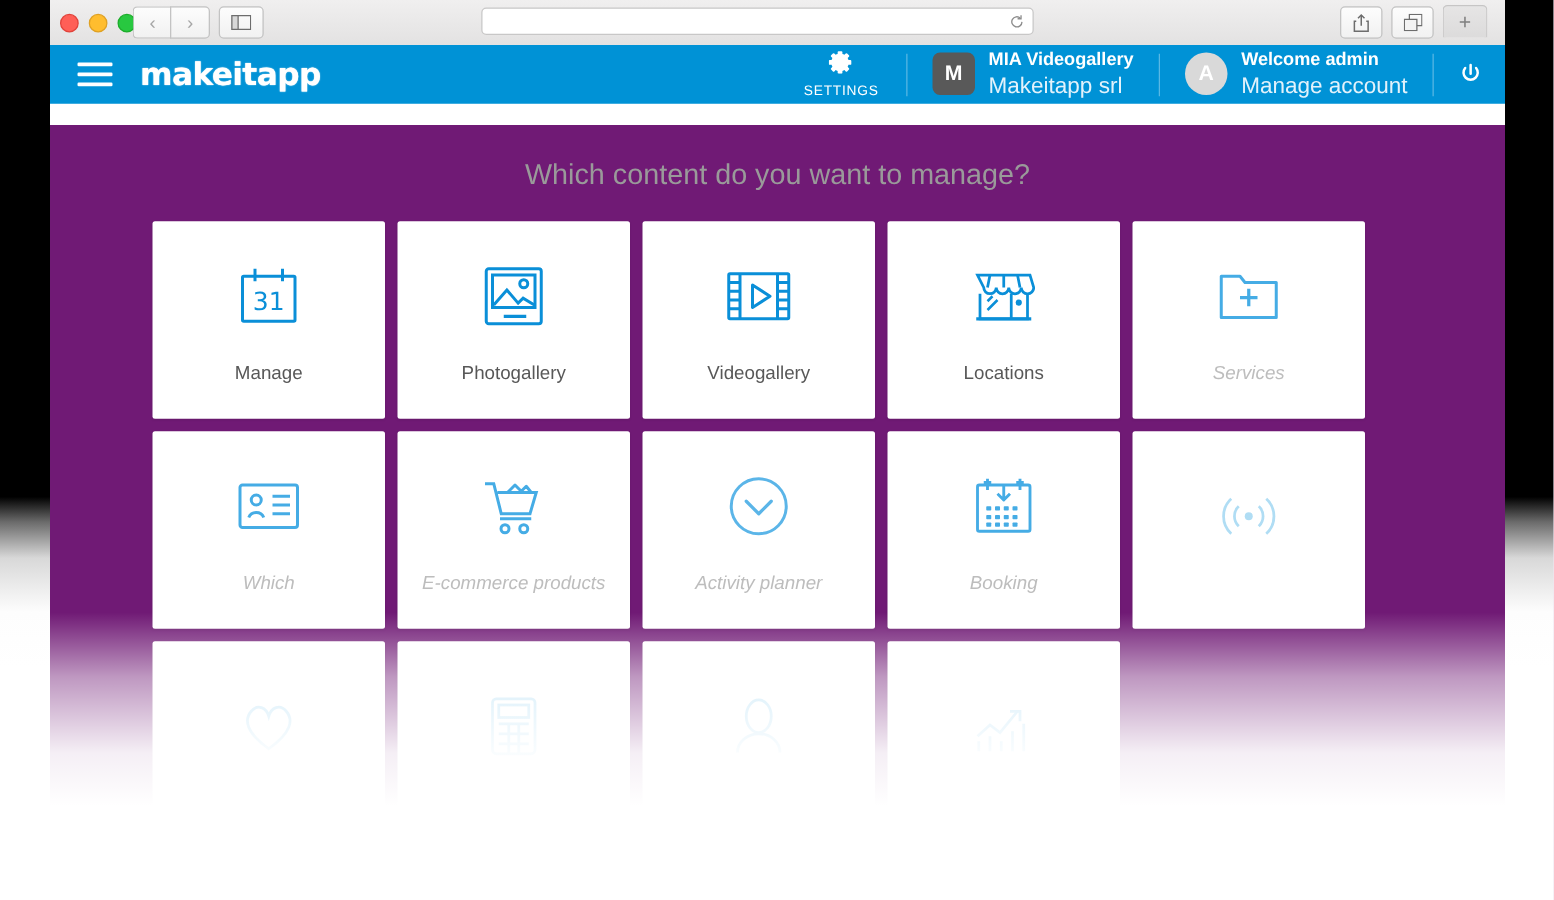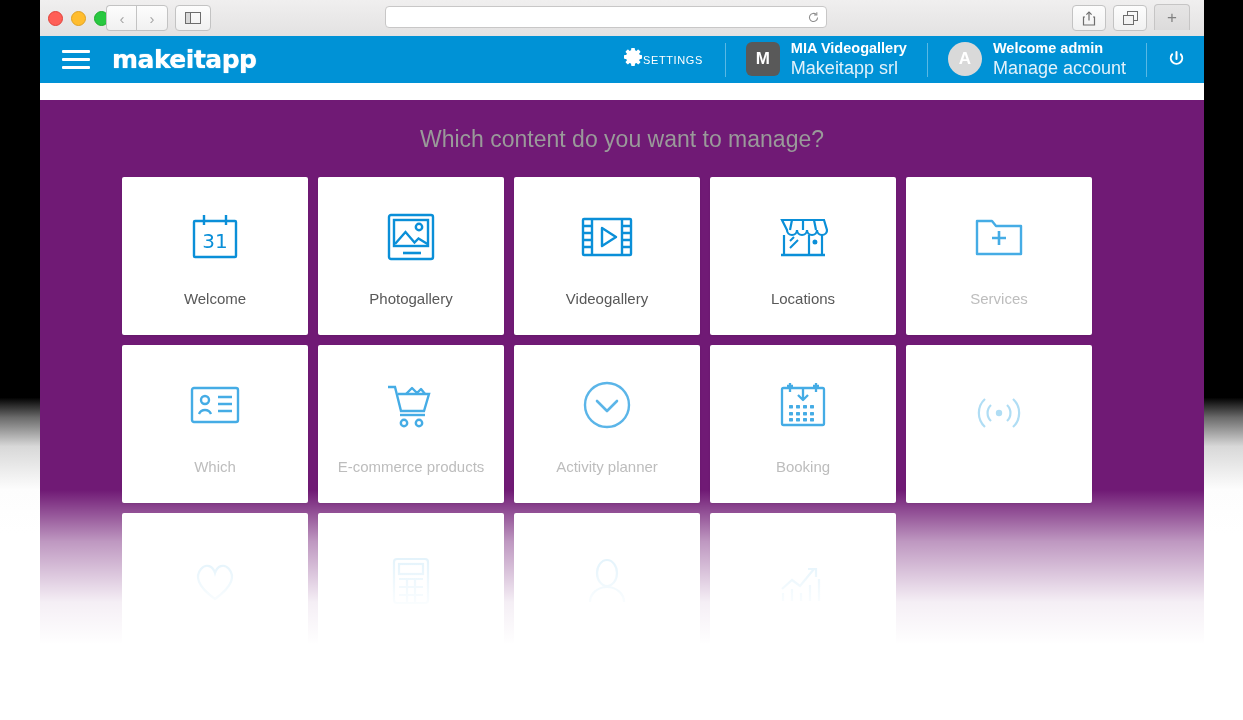--- a/index.html
+++ b/index.html
@@ -52,21 +52,21 @@
   
   .app-header{position:absolute;left:0;top:36px;width:1164px;height:47px;background:#0092d6;
     display:flex;align-items:center;}
   .hamburger{margin-left:22px;width:28px;display:flex;flex-direction:column;gap:5px;cursor:pointer;}
   .hamburger span{display:block;height:3px;background:#fff;border-radius:1px;}
   .logo{margin-left:22px;font-size:25px;font-weight:bold;color:#fff;letter-spacing:-0.5px;
     font-family:"DejaVu Sans", sans-serif;
     text-shadow:0 0 1px #fff;}
   .header-right{margin-left:auto;display:flex;align-items:center;height:60px;}
   .hdr-sep{width:1px;height:34px;background:rgba(255,255,255,0.35);}
-  .settings-blk{display:flex;align-items:center;justify-content:center;
+  .settings-blk{display:flex;flex-direction:column;align-items:center;justify-content:center;
     padding:0 22px;cursor:pointer;}
   .settings-blk .gear{color:#fff;margin-bottom:3px;}
   .settings-blk .lbl{font-size:11px;color:#fff;letter-spacing:0.6px;}
   .acct-blk{display:flex;align-items:center;padding:0 20px;cursor:pointer;}
   .avatar-sq{width:34px;height:34px;border-radius:6px;background:#595959;color:#fff;
     display:flex;align-items:center;justify-content:center;font-size:17px;font-weight:bold;}
   .avatar-rd{width:34px;height:34px;border-radius:50%;background:#d9d9d9;color:#ffffff;
     display:flex;align-items:center;justify-content:center;font-size:17px;font-weight:bold;}
   .acct-txt{margin-left:11px;line-height:1.2;}
   .acct-txt .t1{font-size:14.5px;font-weight:bold;color:#ffffff;display:block;}
@@ -75,21 +75,21 @@
 
   
   .content{position:absolute;left:0;top:80px;width:1164px;height:624px;background:#701a75;overflow:hidden;margin-top:20px;}
   .page-title{text-align:center;font-size:23px;color:#9a9a9a;margin:26px 0 0 0;font-weight:normal;}
   .grid{margin:24px auto 0 auto;width:1000px;display:flex;flex-wrap:wrap;gap:10px 10px;}
   .tile{width:186px;height:158px;background:#fff;border-radius:2px;
     box-shadow:0 1px 2px rgba(0,0,0,0.10);
     display:flex;flex-direction:column;align-items:center;justify-content:center;cursor:pointer;}
   .tile .ico{height:62px;display:flex;align-items:center;justify-content:center;color:#0a8fd8;}
   .tile .cap{margin-top:22px;font-size:15px;color:#585858;}
-  .tile.dim .cap{color:#bdbdbd;}
+  .tile.dim .cap{color:#bdbdbd;font-style:italic;}
   .tile.dim .ico{opacity:0.82;}
   .fadeout{position:absolute;left:0;top:390px;width:1164px;height:234px;
     background:linear-gradient(to bottom,rgba(255,255,255,0) 0%,rgba(255,255,255,0.55) 22%,rgba(255,255,255,0.93) 48%,#fff 66%,#fff 100%);
     pointer-events:none;}
 </style>
 </head>
 <body>
 
 <div class="screen">
 
@@ -206,21 +206,21 @@
 
 
         <div class="tile">
           <div class="ico">
             <svg width="50" height="48" viewBox="0 0 50 48" fill="none" stroke="#0a8fd8" stroke-width="2.4">
               <rect x="4" y="8" width="42" height="36" rx="1"></rect>
               <path d="M14 2 v10 M36 2 v10"></path>
               <text x="25" y="35" font-family="DejaVu Sans, sans-serif" font-size="20" fill="#0a8fd8" stroke="none" text-anchor="middle">31</text>
             </svg>
           </div>
-          <div class="cap">Welcome</div>
+          <div class="cap">Manage</div>
         </div>
 
         <div class="tile">
           <div class="ico">
             <svg width="48" height="48" viewBox="0 0 48 48" fill="none" stroke="#0a8fd8" stroke-width="2.4">
               <rect x="2" y="2" width="44" height="44" rx="2"></rect>
               <rect x="7" y="7" width="34" height="26"></rect>
               <circle cx="32" cy="14" r="3.2"></circle>
               <path d="M8 31 l10.5 -12 l9 10.5 l4 -4 l9 5.5"></path>
               <path d="M16 40 h18" stroke-width="2.6"></path>

